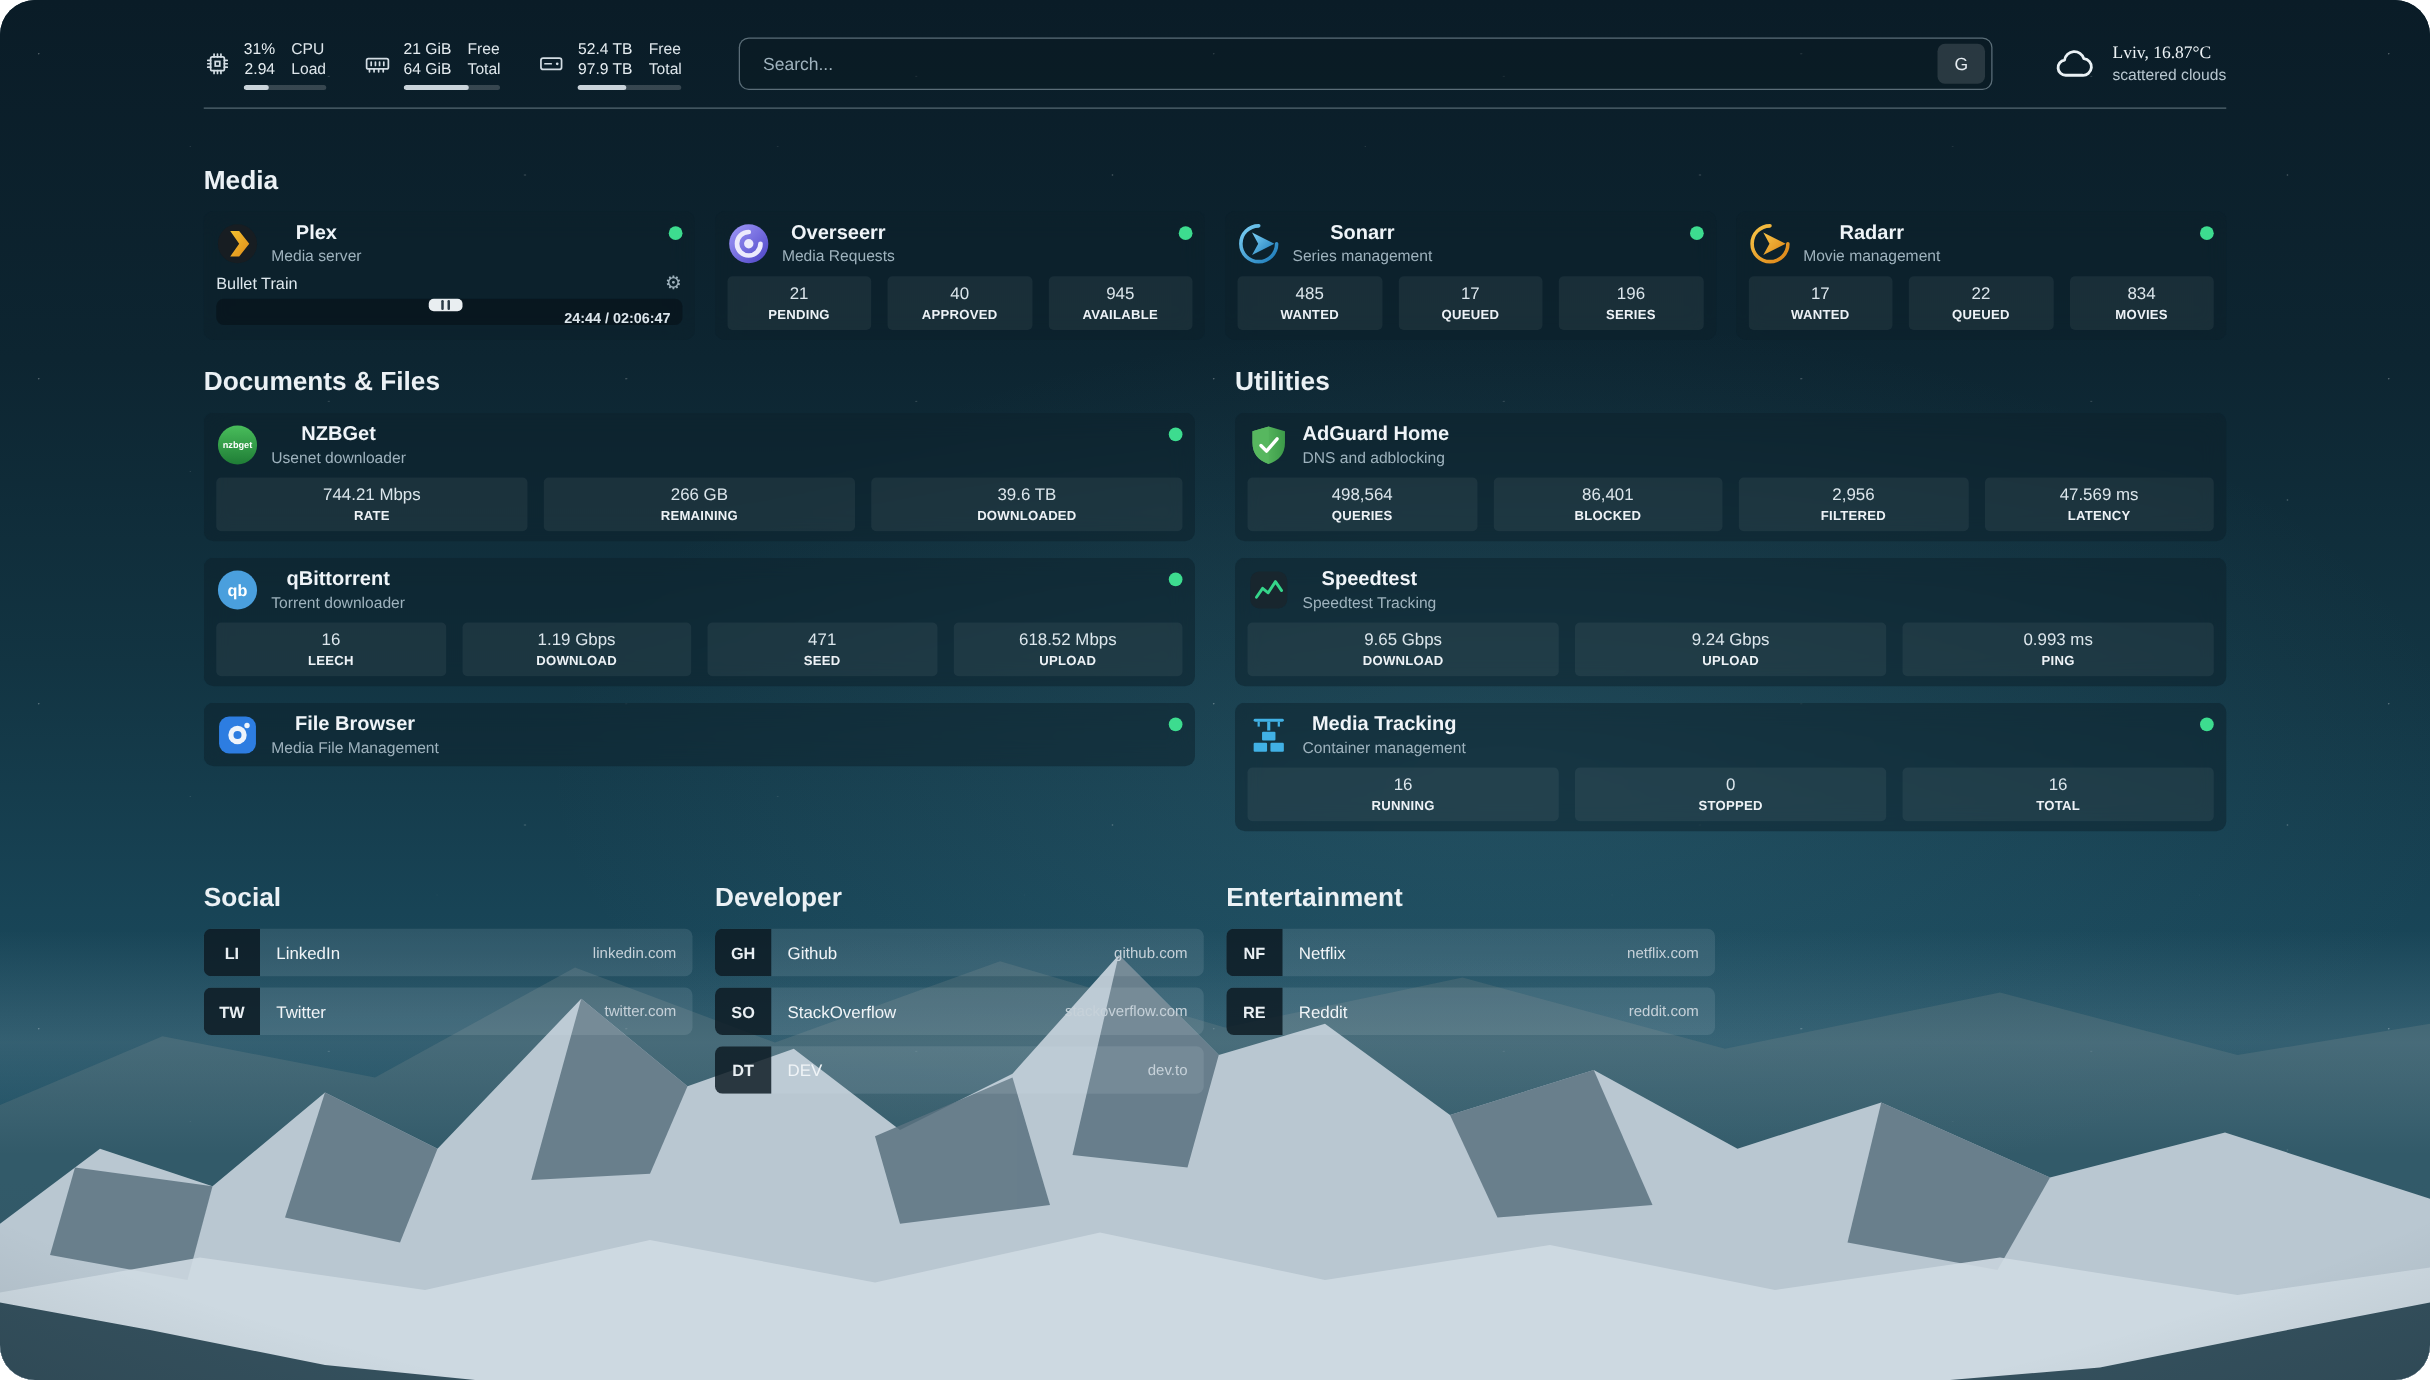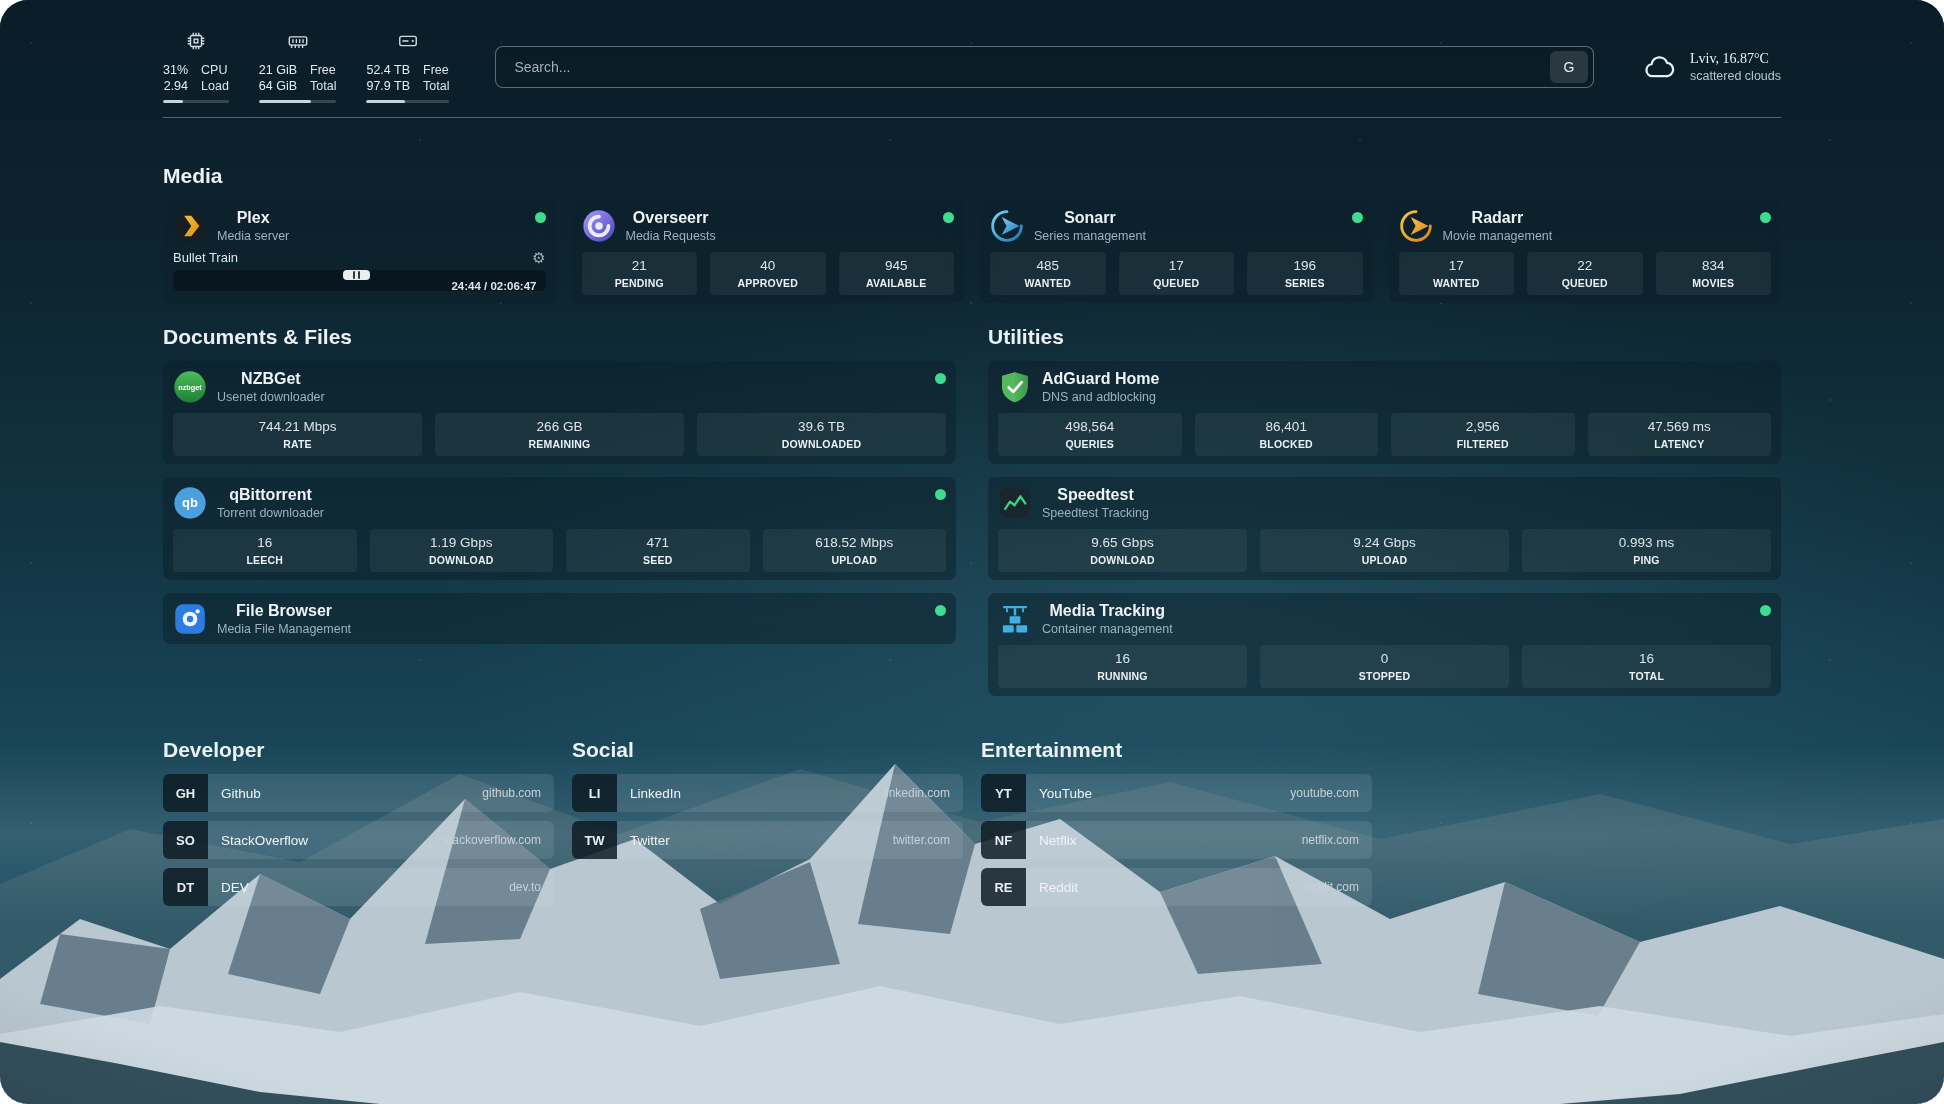--- a/index.html
+++ b/index.html
@@ -24,21 +24,21 @@
     background-size: 470px 260px; }
   .mountains { left: 0; bottom: 0; width: 100%; height: 470px; }
   .vignette { inset: 0; background: radial-gradient(130% 110% at 50% 45%, rgba(0,0,0,0) 55%, rgba(2,10,16,0.5) 100%); }
 
   
   .content { position: relative; width: 1618px; margin: 0 auto; padding-top: 30px; }
 
   
   .topbar { display: flex; align-items: center; }
   .resources { display: flex; gap: 30px; }
-  .resource { display: flex; align-items: center; gap: 10px; flex-direction: column; }
+  .resource { display: flex; align-items: center; gap: 10px; }
   .res-icon { width: 22px; height: 22px; display: flex; flex: none; }
   .res-icon svg { width: 100%; height: 100%; }
   .res-body { display: flex; flex-direction: column; }
   .res-cols { display: flex; gap: 13px; }
   .res-col { display: flex; flex-direction: column; font-size: 12.5px; line-height: 1.3; }
   .res-col.vals { color: #e6edf1; align-items: flex-end; }
   .res-col.labs { color: #dde5ea; }
   .res-bar { height: 3.5px; background: rgba(255,255,255,0.18); border-radius: 2px; margin-top: 5px; overflow: hidden; }
   .res-bar i { display: block; height: 100%; width: 0; background: #c9d3da; border-radius: 2px; }
   .searchbar { flex: 1; margin: 0 46px; height: 42px; display: flex; align-items: center;
@@ -583,59 +583,54 @@
                 <div class="l">TOTAL</div>
               </div>
           </div>
         </div>
       </div>
     </div>
 
     <div class="bookmarks">
 
       <div class="bm-col">
+        <h2 class="group-title">Social</h2>
+        <div class="bm-row">
+          <span class="bm-abbr">LI</span>
+          <span class="bm-name">LinkedIn</span>
+          <span class="bm-url">linkedin.com</span>
+        </div>
+        <div class="bm-row">
+          <span class="bm-abbr">TW</span>
+          <span class="bm-name">Twitter</span>
+          <span class="bm-url">twitter.com</span>
+        </div>
+      </div>
+
+      <div class="bm-col">
         <h2 class="group-title">Developer</h2>
         <div class="bm-row">
           <span class="bm-abbr">GH</span>
           <span class="bm-name">Github</span>
           <span class="bm-url">github.com</span>
         </div>
         <div class="bm-row">
           <span class="bm-abbr">SO</span>
           <span class="bm-name">StackOverflow</span>
           <span class="bm-url">stackoverflow.com</span>
         </div>
         <div class="bm-row">
           <span class="bm-abbr">DT</span>
           <span class="bm-name">DEV</span>
           <span class="bm-url">dev.to</span>
         </div>
       </div>
 
       <div class="bm-col">
-        <h2 class="group-title">Social</h2>
-        <div class="bm-row">
-          <span class="bm-abbr">LI</span>
-          <span class="bm-name">LinkedIn</span>
-          <span class="bm-url">linkedin.com</span>
-        </div>
-        <div class="bm-row">
-          <span class="bm-abbr">TW</span>
-          <span class="bm-name">Twitter</span>
-          <span class="bm-url">twitter.com</span>
-        </div>
-      </div>
-
-      <div class="bm-col">
         <h2 class="group-title">Entertainment</h2>
-        <div class="bm-row">
-          <span class="bm-abbr">YT</span>
-          <span class="bm-name">YouTube</span>
-          <span class="bm-url">youtube.com</span>
-        </div>
         <div class="bm-row">
           <span class="bm-abbr">NF</span>
           <span class="bm-name">Netflix</span>
           <span class="bm-url">netflix.com</span>
         </div>
         <div class="bm-row">
           <span class="bm-abbr">RE</span>
           <span class="bm-name">Reddit</span>
           <span class="bm-url">reddit.com</span>
         </div>

